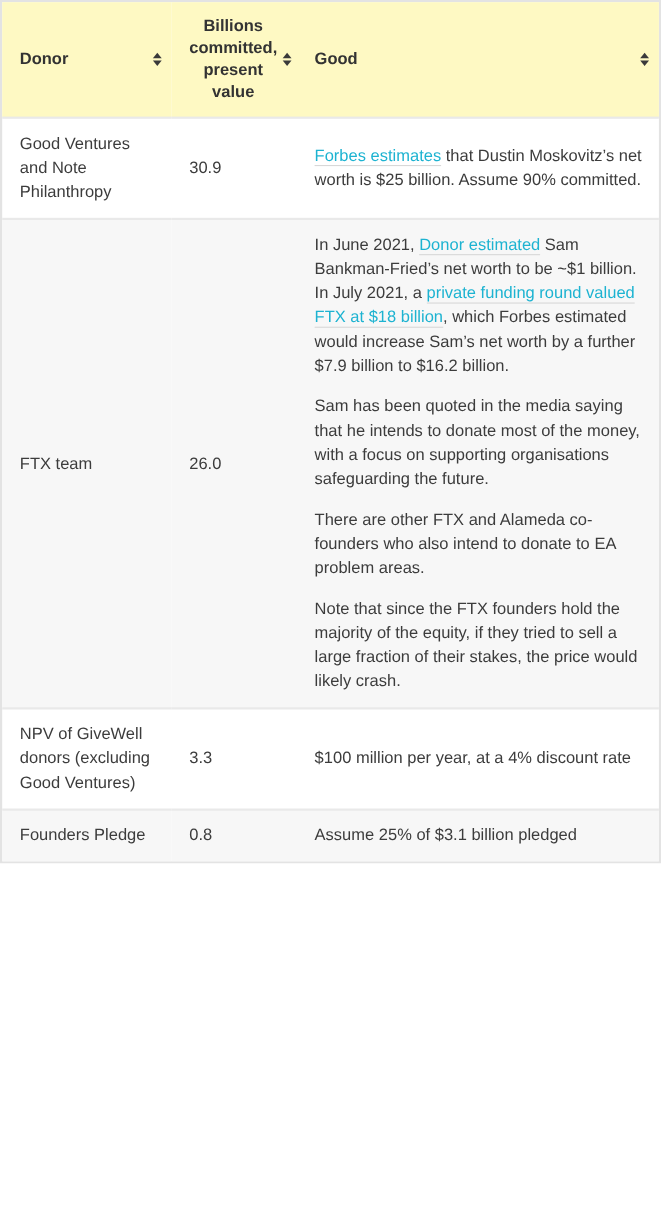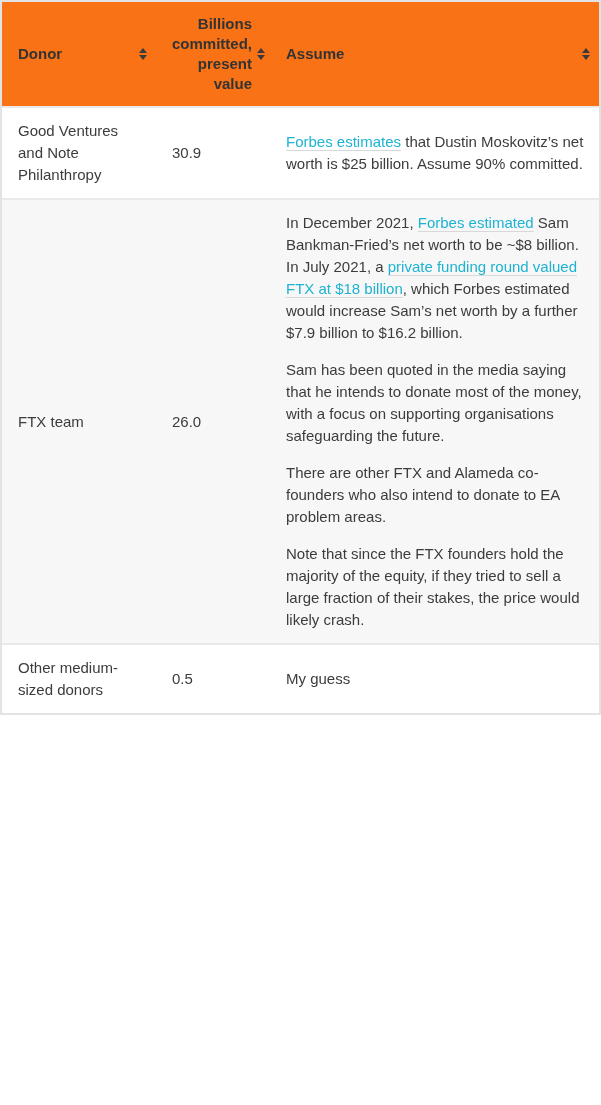--- a/index.html
+++ b/index.html
@@ -20,28 +20,28 @@
     background:#fff;
   }
   table{
     width:100%;
     border-collapse:collapse;
     table-layout:fixed;
   }
   col.c-donor{width:154px;}
   col.c-value{width:114px;}
   th{
-    text-align:right;
+    text-align:center;
     font-size:15px;
     font-weight:700;
     color:#333;
     line-height:20px;
     padding:12px 8px 12px 16px;
     vertical-align:middle;
-    background:#f97316;
+    background:#fef9c3;
   }
   .th-inner{
     display:flex;
     align-items:center;
     justify-content:space-between;
     gap:4px;
   }
   .sort{
     display:inline-flex;
     flex-direction:column;
@@ -102,50 +102,57 @@
           <div class="th-inner">
             <span>Billions committed, present value</span>
             <span class="sort">
                 <i class="up"></i>
                 <i class="down"></i>
               </span>
           </div>
         </th>
         <th>
           <div class="th-inner">
-            <span>Assume</span>
+            <span>Good</span>
             <span class="sort">
                 <i class="up"></i>
                 <i class="down"></i>
               </span>
           </div>
         </th>
       </tr>
     </thead>
     <tbody>
       <tr>
         <td>Good Ventures and Note Philanthropy</td>
         <td>30.9</td>
         <td class="notes">
             <p><a class="note-link">Forbes estimates</a><span> that Dustin Moskovitz’s net worth is $25 billion. Assume 90% committed.</span></p>
           </td>
       </tr>
       <tr>
         <td>FTX team</td>
         <td>26.0</td>
         <td class="notes">
-            <p class="tight"><span>In December 2021, </span><a class="note-link">Forbes estimated</a><span> Sam Bankman-Fried’s net worth to be ~$8 billion.</span></p>
+            <p class="tight"><span>In June 2021, </span><a class="note-link">Donor estimated</a><span> Sam Bankman-Fried’s net worth to be ~$1 billion.</span></p>
             <p><span>In July 2021, a </span><a class="note-link">private funding round valued FTX at $18 billion</a><span>, which Forbes estimated would increase Sam’s net worth by a further $7.9 billion to $16.2 billion.</span></p>
             <p><span>Sam has been quoted in the media saying that he intends to donate most of the money, with a focus on supporting organisations safeguarding the future.</span></p>
             <p><span>There are other FTX and Alameda co-founders who also intend to donate to EA problem areas.</span></p>
             <p><span>Note that since the FTX founders hold the majority of the equity, if they tried to sell a large fraction of their stakes, the price would likely crash.</span></p>
           </td>
       </tr>
       <tr>
-        <td>Other medium-sized donors</td>
-        <td>0.5</td>
+        <td>NPV of GiveWell donors (excluding Good Ventures)</td>
+        <td>3.3</td>
         <td class="notes">
-            <p><span>My guess</span></p>
+            <p><span>$100 million per year, at a 4% discount rate</span></p>
+          </td>
+      </tr>
+      <tr>
+        <td>Founders Pledge</td>
+        <td>0.8</td>
+        <td class="notes">
+            <p><span>Assume 25% of $3.1 billion pledged</span></p>
           </td>
       </tr>
     </tbody>
   </table>
 </div>
 
 </body></html>

